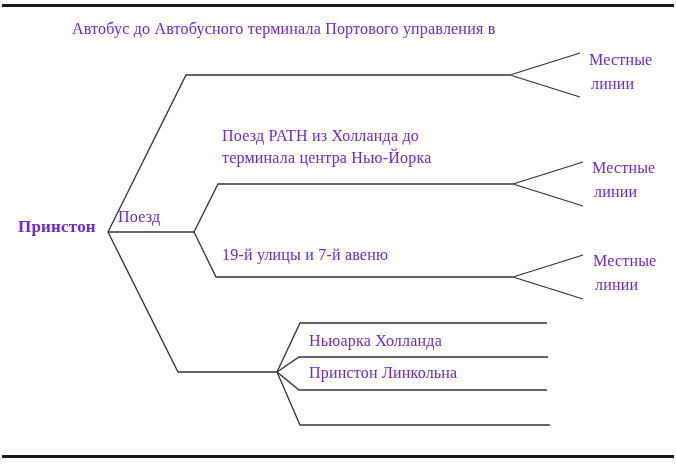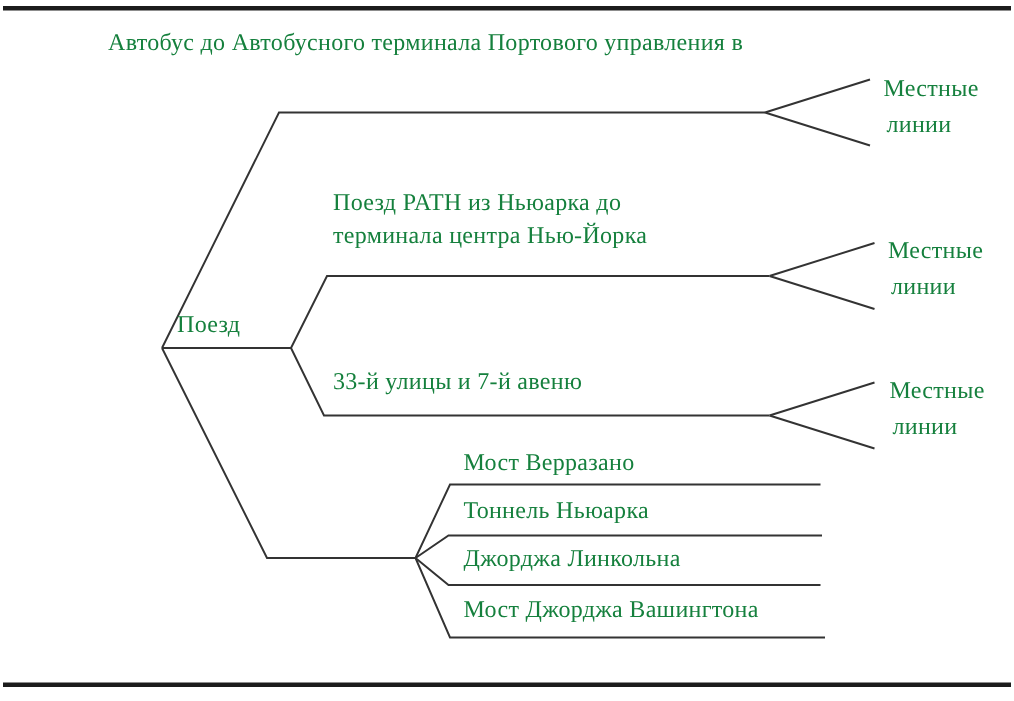--- a/index.html
+++ b/index.html
@@ -21,21 +21,21 @@
     left: 2px;
     width: 672px;
     height: 3px;
     background: #1c1c1c;
   }
   .txt {
     position: absolute;
     font-size: 16px;
     line-height: 21px;
     white-space: nowrap;
-    color: #15803d;
+    color: #6d28d9;
     letter-spacing: 0.2px;
   }
   .root {
     font-weight: bold;
     font-size: 17px;
   }
   svg.lines {
     position: absolute;
     left: 0;
     top: 0;
@@ -72,34 +72,33 @@
     <path d="M513,277 L583,255 M513,277 L583,299"></path>
 
     <path d="M108,232 L178,372 L277,372"></path>
 
     <path d="M277,372 L300,323 L547,323"></path>
     <path d="M277,372 L299,357 L548,357"></path>
     <path d="M277,372 L299,390 L547,390"></path>
     <path d="M277,372 L300,425 L550,425"></path>
   </svg>
 
+  <div class="txt root" style="left:18px; top:216px">Принстон</div>
 
   <div class="txt" style="left:72px; top:18px">Автобус до Автобусного терминала Портового управления в</div>
   <div class="txt" style="left:589px; top:49px">Местные</div>
   <div class="txt" style="left:591px; top:73px">линии</div>
 
   <div class="txt" style="left:118px; top:206px">Поезд</div>
 
-  <div class="txt" style="left:222px; top:125px">Поезд PATH из Ньюарка до</div>
+  <div class="txt" style="left:222px; top:125px">Поезд PATH из Холланда до</div>
   <div class="txt" style="left:222px; top:147px">терминала центра Нью-Йорка</div>
   <div class="txt" style="left:592px; top:157px">Местные</div>
   <div class="txt" style="left:594px; top:181px">линии</div>
 
-  <div class="txt" style="left:222px; top:244px">33-й улицы и 7-й авеню</div>
+  <div class="txt" style="left:222px; top:244px">19-й улицы и 7-й авеню</div>
   <div class="txt" style="left:593px; top:250px">Местные</div>
   <div class="txt" style="left:595px; top:274px">линии</div>
 
-  <div class="txt" style="left:309px; top:298px">Мост Верразано</div>
-  <div class="txt" style="left:309px; top:330px">Тоннель Ньюарка</div>
-  <div class="txt" style="left:309px; top:362px">Джорджа Линкольна</div>
-  <div class="txt" style="left:309px; top:396px">Мост Джорджа Вашингтона</div>
+  <div class="txt" style="left:309px; top:330px">Ньюарка Холланда</div>
+  <div class="txt" style="left:309px; top:362px">Принстон Линкольна</div>
 
 </div>
 
 </body></html>

